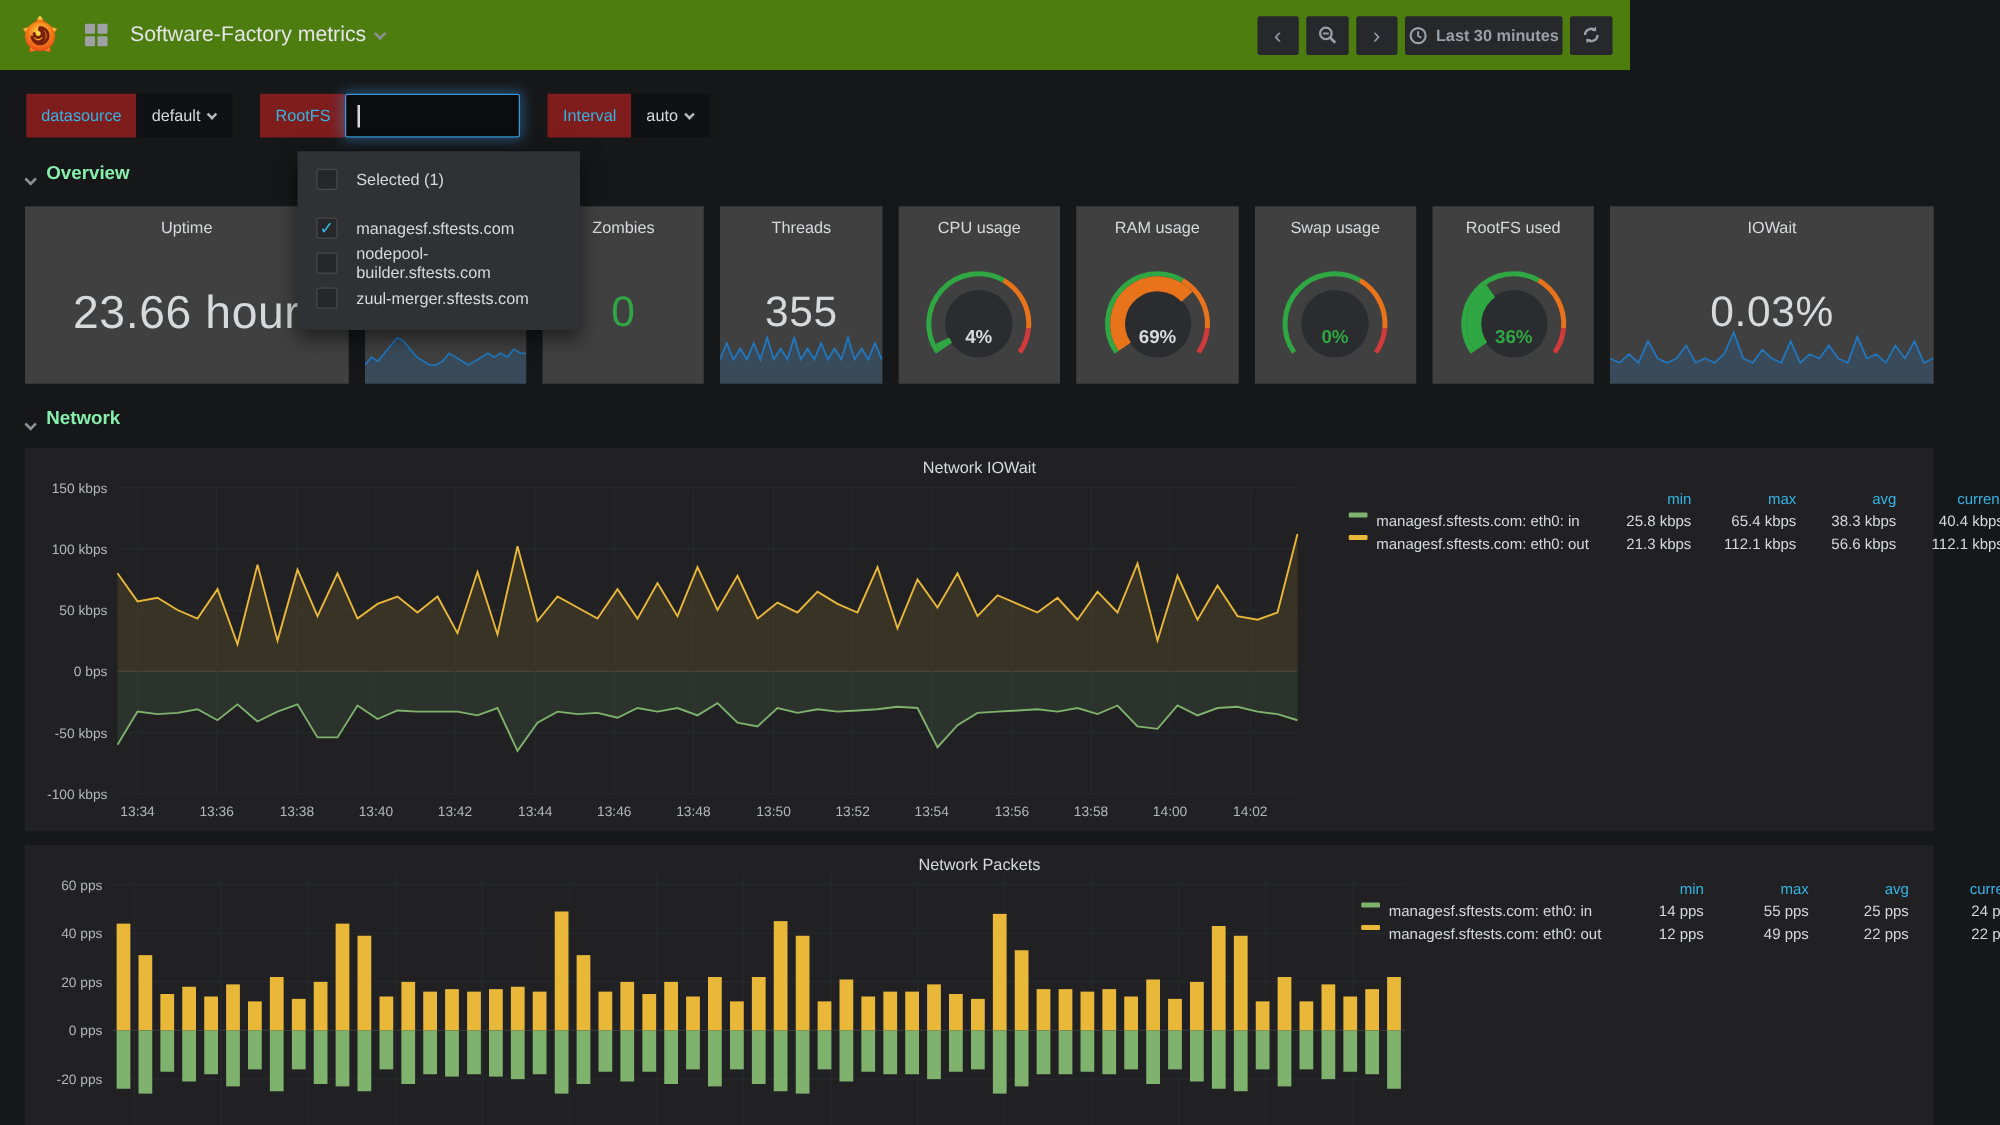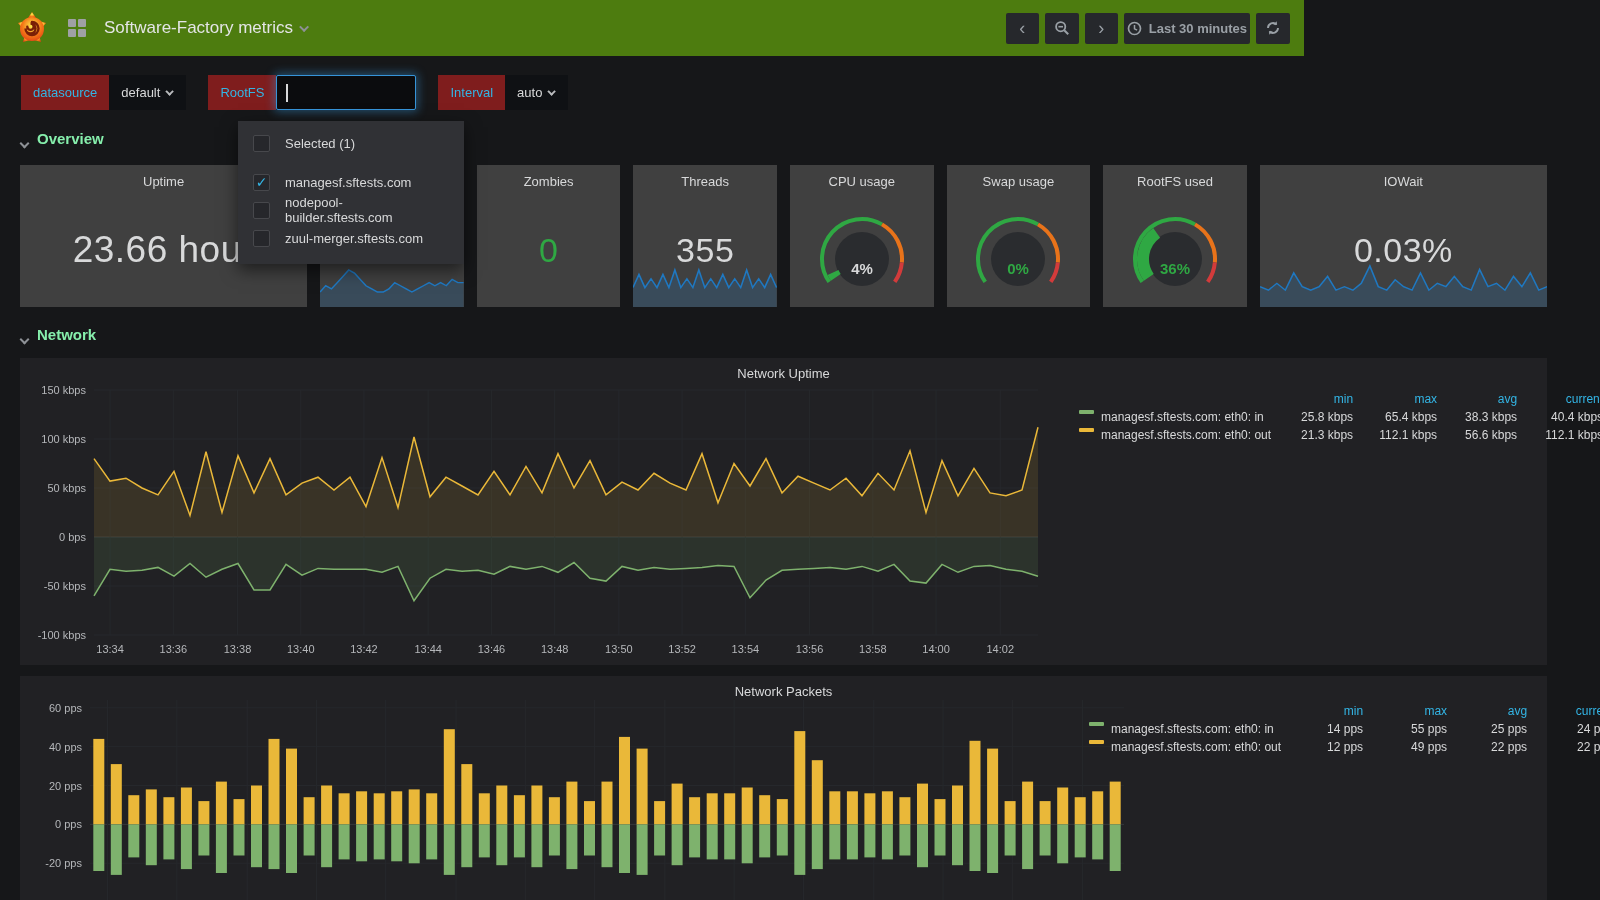--- a/index.html
+++ b/index.html
@@ -212,20 +212,33 @@
           <circle cx="56" cy="46" r="27" fill="#2a2c2f"></circle>
           <path d="M 23.23 68.94 A 40 40 0 0 1 76.00 11.36" stroke="#2fa843" stroke-width="4" fill="none"></path>
           <path d="M 76.00 11.36 A 40 40 0 0 1 95.85 49.49" stroke="#e8731a" stroke-width="4" fill="none"></path>
           <path d="M 95.85 49.49 A 40 40 0 0 1 88.77 68.94" stroke="#d23b3b" stroke-width="4" fill="none"></path>
           <path d="M 29.79 64.35 A 32 32 0 0 1 27.00 59.52" stroke="#2fa843" stroke-width="12" fill="none"></path>
           <text x="56" y="61" text-anchor="middle" fill="#d8d9da" font-size="15" font-weight="bold">4%</text>
         </svg>
       </div>
   </div>
   <div class="panel w1">
+    <div class="ptitle">RAM usage</div>
+    <div class="gauge-wrap">
+        <svg class="gauge" width="112" height="88">
+          <circle cx="56" cy="46" r="27" fill="#2a2c2f"></circle>
+          <path d="M 23.23 68.94 A 40 40 0 0 1 76.00 11.36" stroke="#2fa843" stroke-width="4" fill="none"></path>
+          <path d="M 76.00 11.36 A 40 40 0 0 1 95.85 49.49" stroke="#e8731a" stroke-width="4" fill="none"></path>
+          <path d="M 95.85 49.49 A 40 40 0 0 1 88.77 68.94" stroke="#d23b3b" stroke-width="4" fill="none"></path>
+          <path d="M 29.79 64.35 A 32 32 0 0 1 79.59 24.38" stroke="#e8731a" stroke-width="12" fill="none"></path>
+          <text x="56" y="61" text-anchor="middle" fill="#d8d9da" font-size="15" font-weight="bold">69%</text>
+        </svg>
+      </div>
+  </div>
+  <div class="panel w1">
     <div class="ptitle">Swap usage</div>
     <div class="gauge-wrap">
         <svg class="gauge" width="112" height="88">
           <circle cx="56" cy="46" r="27" fill="#2a2c2f"></circle>
           <path d="M 23.23 68.94 A 40 40 0 0 1 76.00 11.36" stroke="#2fa843" stroke-width="4" fill="none"></path>
           <path d="M 76.00 11.36 A 40 40 0 0 1 95.85 49.49" stroke="#e8731a" stroke-width="4" fill="none"></path>
           <path d="M 95.85 49.49 A 40 40 0 0 1 88.77 68.94" stroke="#d23b3b" stroke-width="4" fill="none"></path>
           <text x="56" y="61" text-anchor="middle" fill="#2fa843" font-size="15" font-weight="bold">0%</text>
         </svg>
       </div>
@@ -247,21 +260,21 @@
     <div class="ptitle">IOWait</div>
     <div class="stat-value">0.03%</div>
     <svg class="sparksvg" id="sparkIO" height="44" viewBox="0 0 235 44" preserveAspectRatio="none">
         <polygon points="0.0,23.7 6.9,27.2 13.8,20.3 20.7,27.2 27.6,9.9 34.6,23.7 41.5,27.2 48.4,23.7 55.3,13.4 62.2,27.2 69.1,23.7 76.0,27.2 82.9,20.3 89.9,3.0 96.8,23.7 103.7,27.2 110.6,16.8 117.5,23.7 124.4,27.2 131.3,9.9 138.2,27.2 145.1,20.3 152.1,23.7 159.0,13.4 165.9,23.7 172.8,27.2 179.7,6.5 186.6,23.7 193.5,20.3 200.4,27.2 207.4,13.4 214.3,23.7 221.2,9.9 228.1,27.2 235.0,23.7 235,44 0,44" fill="rgba(31,120,193,0.2)"></polygon>
         <polyline points="0.0,23.7 6.9,27.2 13.8,20.3 20.7,27.2 27.6,9.9 34.6,23.7 41.5,27.2 48.4,23.7 55.3,13.4 62.2,27.2 69.1,23.7 76.0,27.2 82.9,20.3 89.9,3.0 96.8,23.7 103.7,27.2 110.6,16.8 117.5,23.7 124.4,27.2 131.3,9.9 138.2,27.2 145.1,20.3 152.1,23.7 159.0,13.4 165.9,23.7 172.8,27.2 179.7,6.5 186.6,23.7 193.5,20.3 200.4,27.2 207.4,13.4 214.3,23.7 221.2,9.9 228.1,27.2 235.0,23.7" fill="none" stroke="#1f78c1" stroke-width="1.3"></polyline>
       </svg>
   </div>
 </div>
 
 <div class="graphpanel" style="top:358px;height:307px">
-  <div class="gtitle">Network Uptime</div>
+  <div class="gtitle">Network IOWait</div>
   <svg class="chartsvg" id="usageChart" style="left:10px;top:20px" width="1016" height="283">
       <line x1="64" x2="1008" y1="12" y2="12" stroke="#26282c" stroke-width="1"></line>
       <text x="56" y="16" fill="#b5b7ba" font-size="11" text-anchor="end">150 kbps</text>
       <line x1="64" x2="1008" y1="61" y2="61" stroke="#26282c" stroke-width="1"></line>
       <text x="56" y="65" fill="#b5b7ba" font-size="11" text-anchor="end">100 kbps</text>
       <line x1="64" x2="1008" y1="110" y2="110" stroke="#26282c" stroke-width="1"></line>
       <text x="56" y="114" fill="#b5b7ba" font-size="11" text-anchor="end">50 kbps</text>
       <line x1="64" x2="1008" y1="159" y2="159" stroke="#35373b" stroke-width="1"></line>
       <text x="56" y="163" fill="#b5b7ba" font-size="11" text-anchor="end">0 bps</text>
       <line x1="64" x2="1008" y1="208" y2="208" stroke="#26282c" stroke-width="1"></line>

